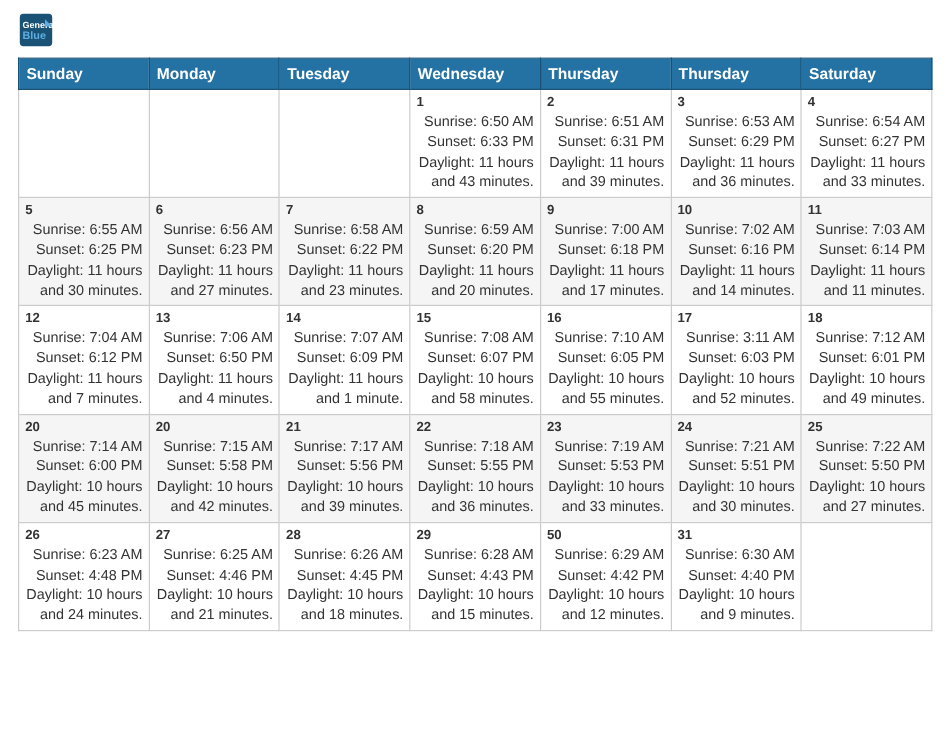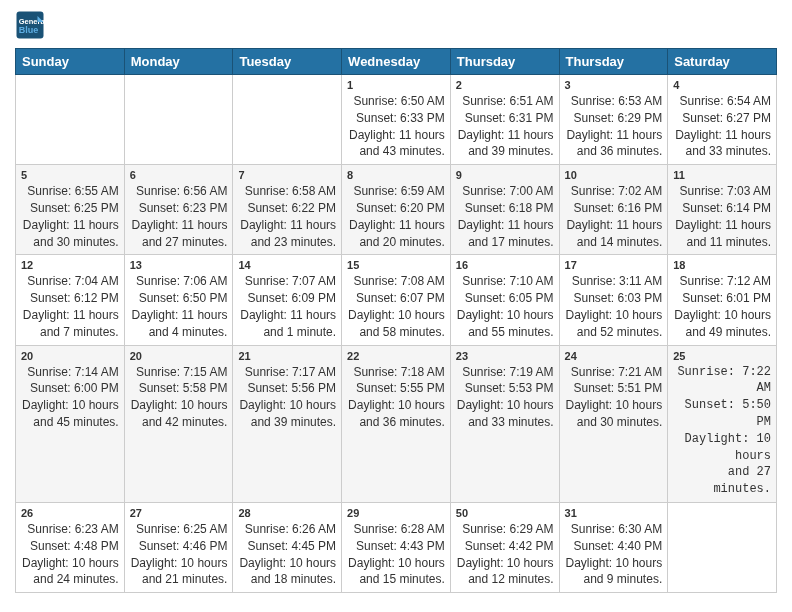--- a/index.html
+++ b/index.html
@@ -232,21 +232,21 @@
           </td>
           <td>
             <div class="day-num">24</div>
             <div class="day-info" style="white-space: pre-line;">Sunrise: 7:21 AM
 Sunset: 5:51 PM
 Daylight: 10 hours
 and 30 minutes.</div>
           </td>
           <td>
             <div class="day-num">25</div>
-            <div class="day-info" style="white-space: pre-line; font-family: Liberation Mono, monospace;">Sunrise: 7:22 AM
+            <div class="day-info" style="white-space: pre-line;">Sunrise: 7:22 AM
 Sunset: 5:50 PM
 Daylight: 10 hours
 and 27 minutes.</div>
           </td>
         </tr>
         <tr>
           <td>
             <div class="day-num">26</div>
             <div class="day-info" style="white-space: pre-line;">Sunrise: 6:23 AM
 Sunset: 4:48 PM

